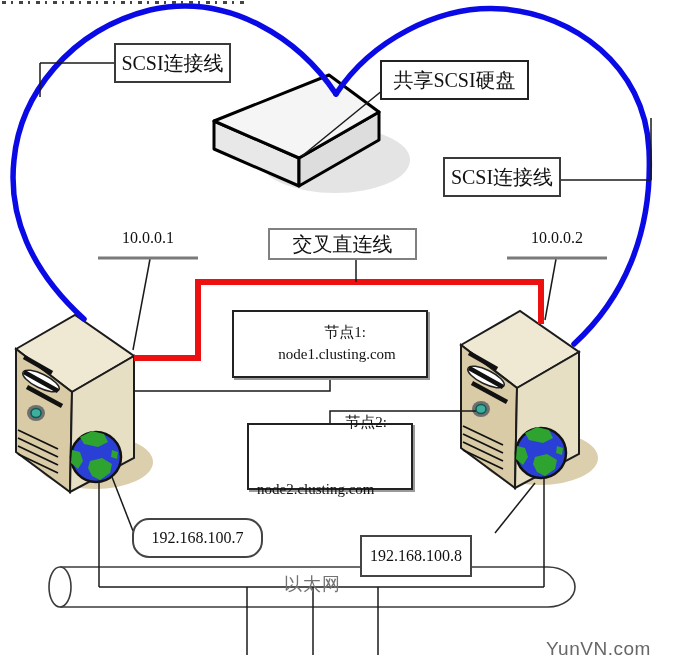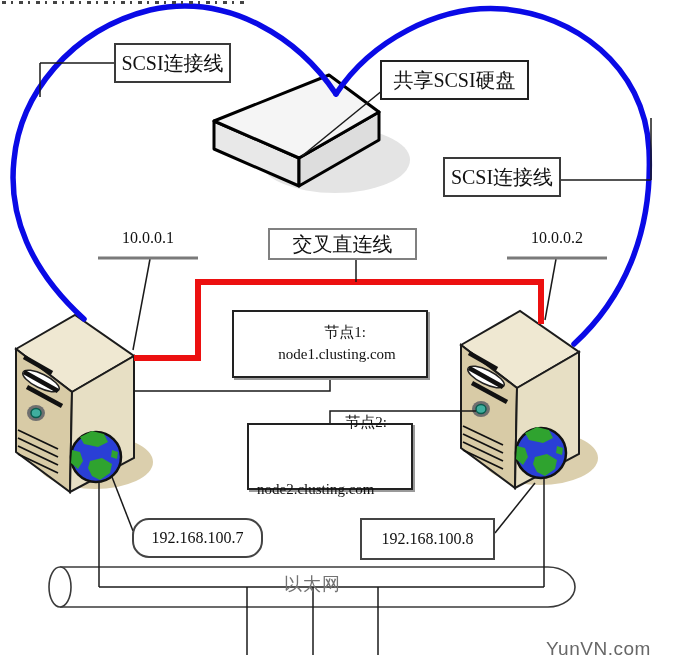--- a/index.html
+++ b/index.html
@@ -132,19 +132,19 @@
     <div class="l2-left">node1.clusting.com</div>
   </div>
 
   <div class="lbl node-box" style="left:247px; top:423px; width:166px; height:67px;gap:45px;">
     <div class="l1-right">节点2:</div>
     <div class="l2-left2">node2.clusting.com</div>
   </div>
 
   <div class="lbl" style="left:132px; top:518px; width:131px; height:40px; border-color:#444; font-size:16px;border-radius:17px;">192.168.100.7</div>
 
-  <div class="lbl" style="left:360px; top:518px; width:135px; height:42px; border-color:#444; font-size:16px;">192.168.100.8</div>
+  <div class="lbl" style="left:360px; top:535px; width:112px; height:42px; border-color:#444; font-size:16px;">192.168.100.8</div>
 
   <div id="eth-label" style="left:284px; top:572px;">以太网</div>
 
   <div id="watermark" style="left:546px; top:638px;">YunVN.com</div>
 
 </div>
 
 </body></html>

